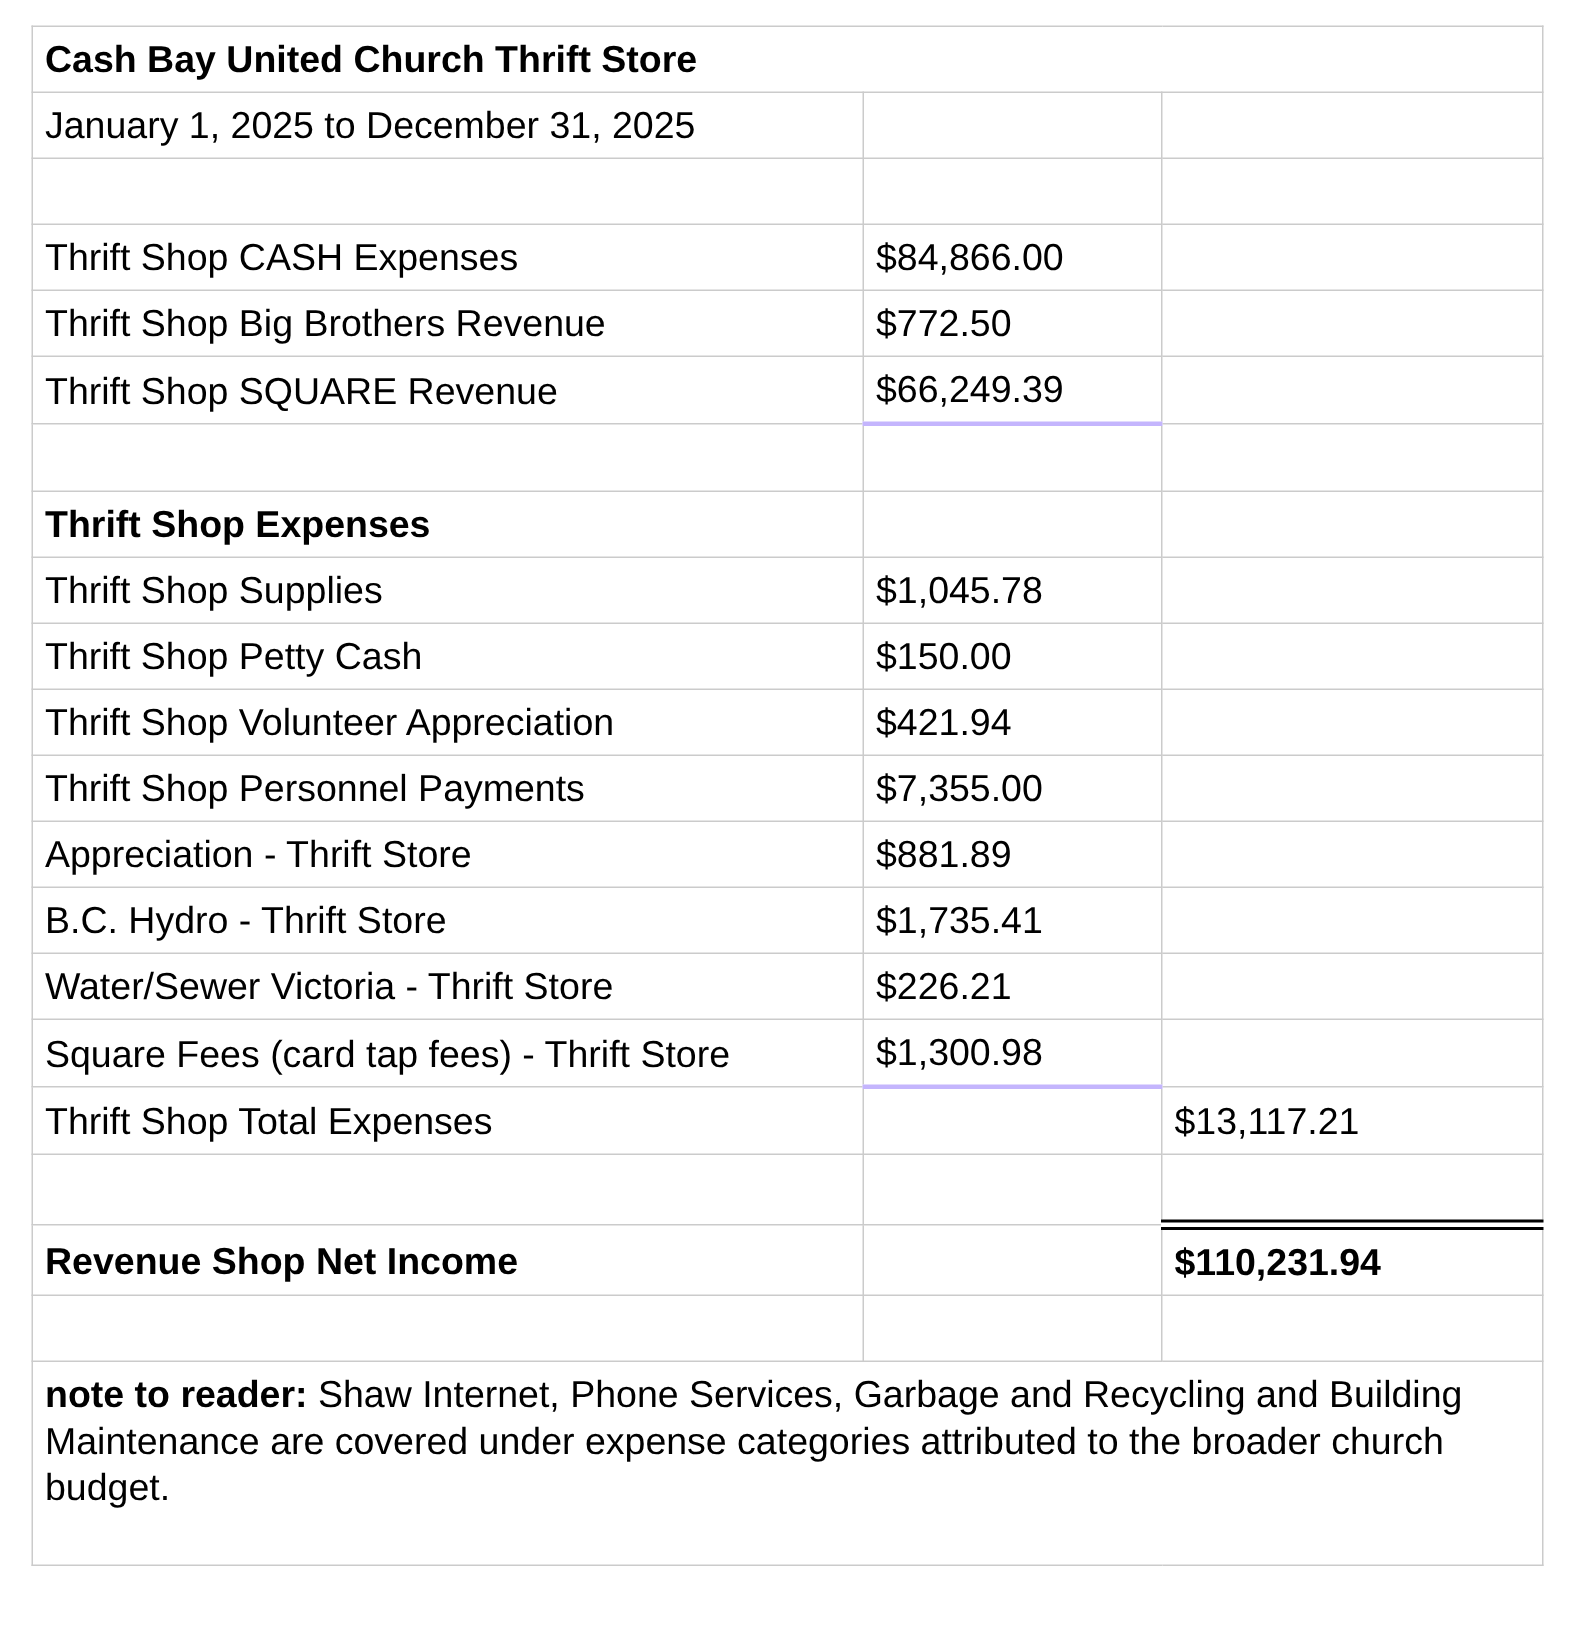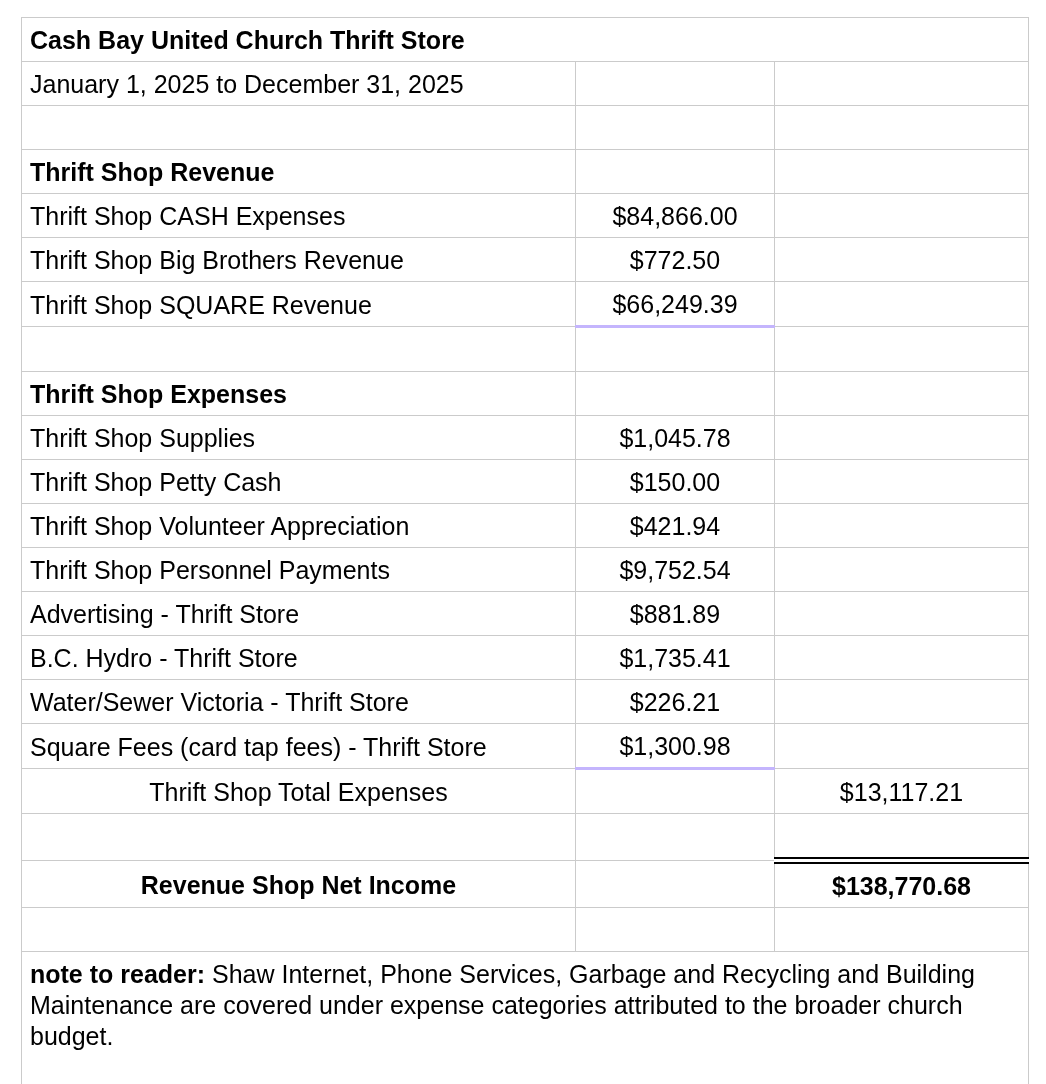--- a/index.html
+++ b/index.html
@@ -23,21 +23,21 @@
   td {
     border: 1px solid #cbcbcb;
     height: 41px;
     padding: 2px 8px 0 8px;
     font-size: 25px;
     line-height: 1.15;
     vertical-align: middle;
     white-space: nowrap;
     overflow: hidden;
   }
-  td.r { text-align: center; }
+  td.r { text-align: left; }
   .b { font-weight: bold; }
   td.rb { border-bottom: 3px solid #c4b5fd; }   
   td.dbl { border-top: 7px double #000000; }    
   tr.note-row td {
     height: 128px;
     vertical-align: top;
     padding-top: 7px;
     white-space: normal;
   }
   .note-text { width: 945px; line-height: 31px; font-size: 25px; }
@@ -55,25 +55,20 @@
       <tr>
         <td class="b" colspan="3">Cash Bay United Church Thrift Store</td>
       </tr>
       <tr>
         <td>January 1, 2025 to December 31, 2025</td>
         <td></td>
         <td></td>
       </tr>
       <tr>
         <td></td>
-        <td></td>
-        <td></td>
-      </tr>
-      <tr>
-        <td class="b">Thrift Shop Revenue</td>
         <td></td>
         <td></td>
       </tr>
       <tr>
         <td>Thrift Shop CASH Expenses</td>
         <td class="r">$84,866.00</td>
         <td></td>
       </tr>
       <tr>
         <td>Thrift Shop Big Brothers Revenue</td>
@@ -105,25 +100,25 @@
         <td class="r">$150.00</td>
         <td></td>
       </tr>
       <tr>
         <td>Thrift Shop Volunteer Appreciation</td>
         <td class="r">$421.94</td>
         <td></td>
       </tr>
       <tr>
         <td>Thrift Shop Personnel Payments</td>
-        <td class="r">$9,752.54</td>
+        <td class="r">$7,355.00</td>
         <td></td>
       </tr>
       <tr>
-        <td>Advertising - Thrift Store</td>
+        <td>Appreciation - Thrift Store</td>
         <td class="r">$881.89</td>
         <td></td>
       </tr>
       <tr>
         <td>B.C. Hydro - Thrift Store</td>
         <td class="r">$1,735.41</td>
         <td></td>
       </tr>
       <tr>
         <td>Water/Sewer Victoria - Thrift Store</td>
@@ -141,21 +136,21 @@
         <td class="r">$13,117.21</td>
       </tr>
       <tr>
         <td></td>
         <td></td>
         <td></td>
       </tr>
       <tr>
         <td class="r b">Revenue Shop Net Income</td>
         <td></td>
-        <td class="r b dbl">$138,770.68</td>
+        <td class="r b dbl">$110,231.94</td>
       </tr>
       <tr>
         <td></td>
         <td></td>
         <td></td>
       </tr>
       <tr class="note-row">
         <td colspan="3">
           <div class="note-text"><span class="b">note to reader:</span><span> Shaw Internet, Phone Services, Garbage and Recycling and Building Maintenance are covered under expense categories attributed to the broader church budget.</span></div>
         </td>

